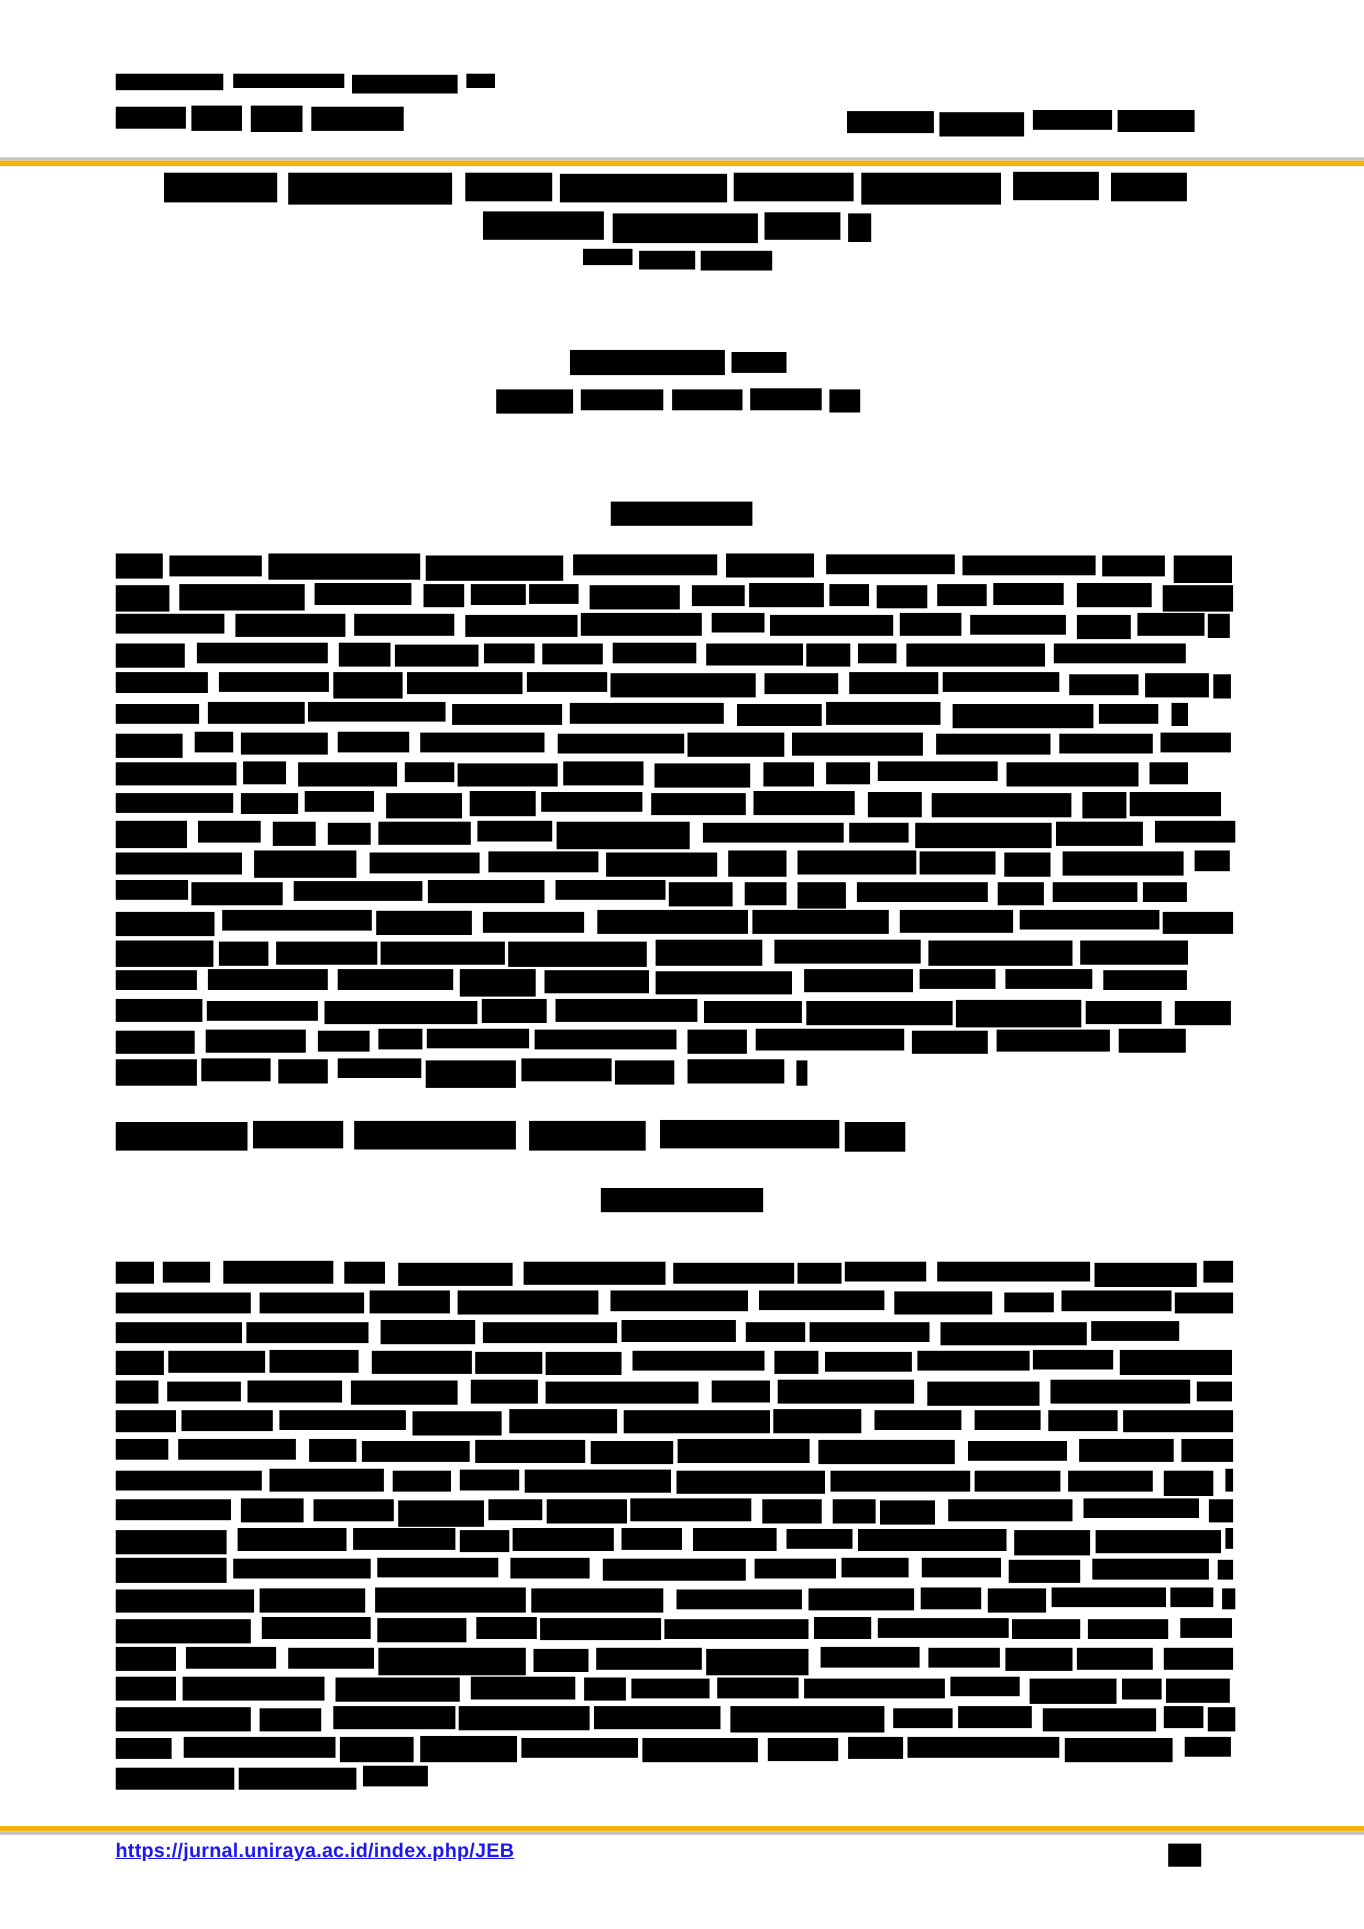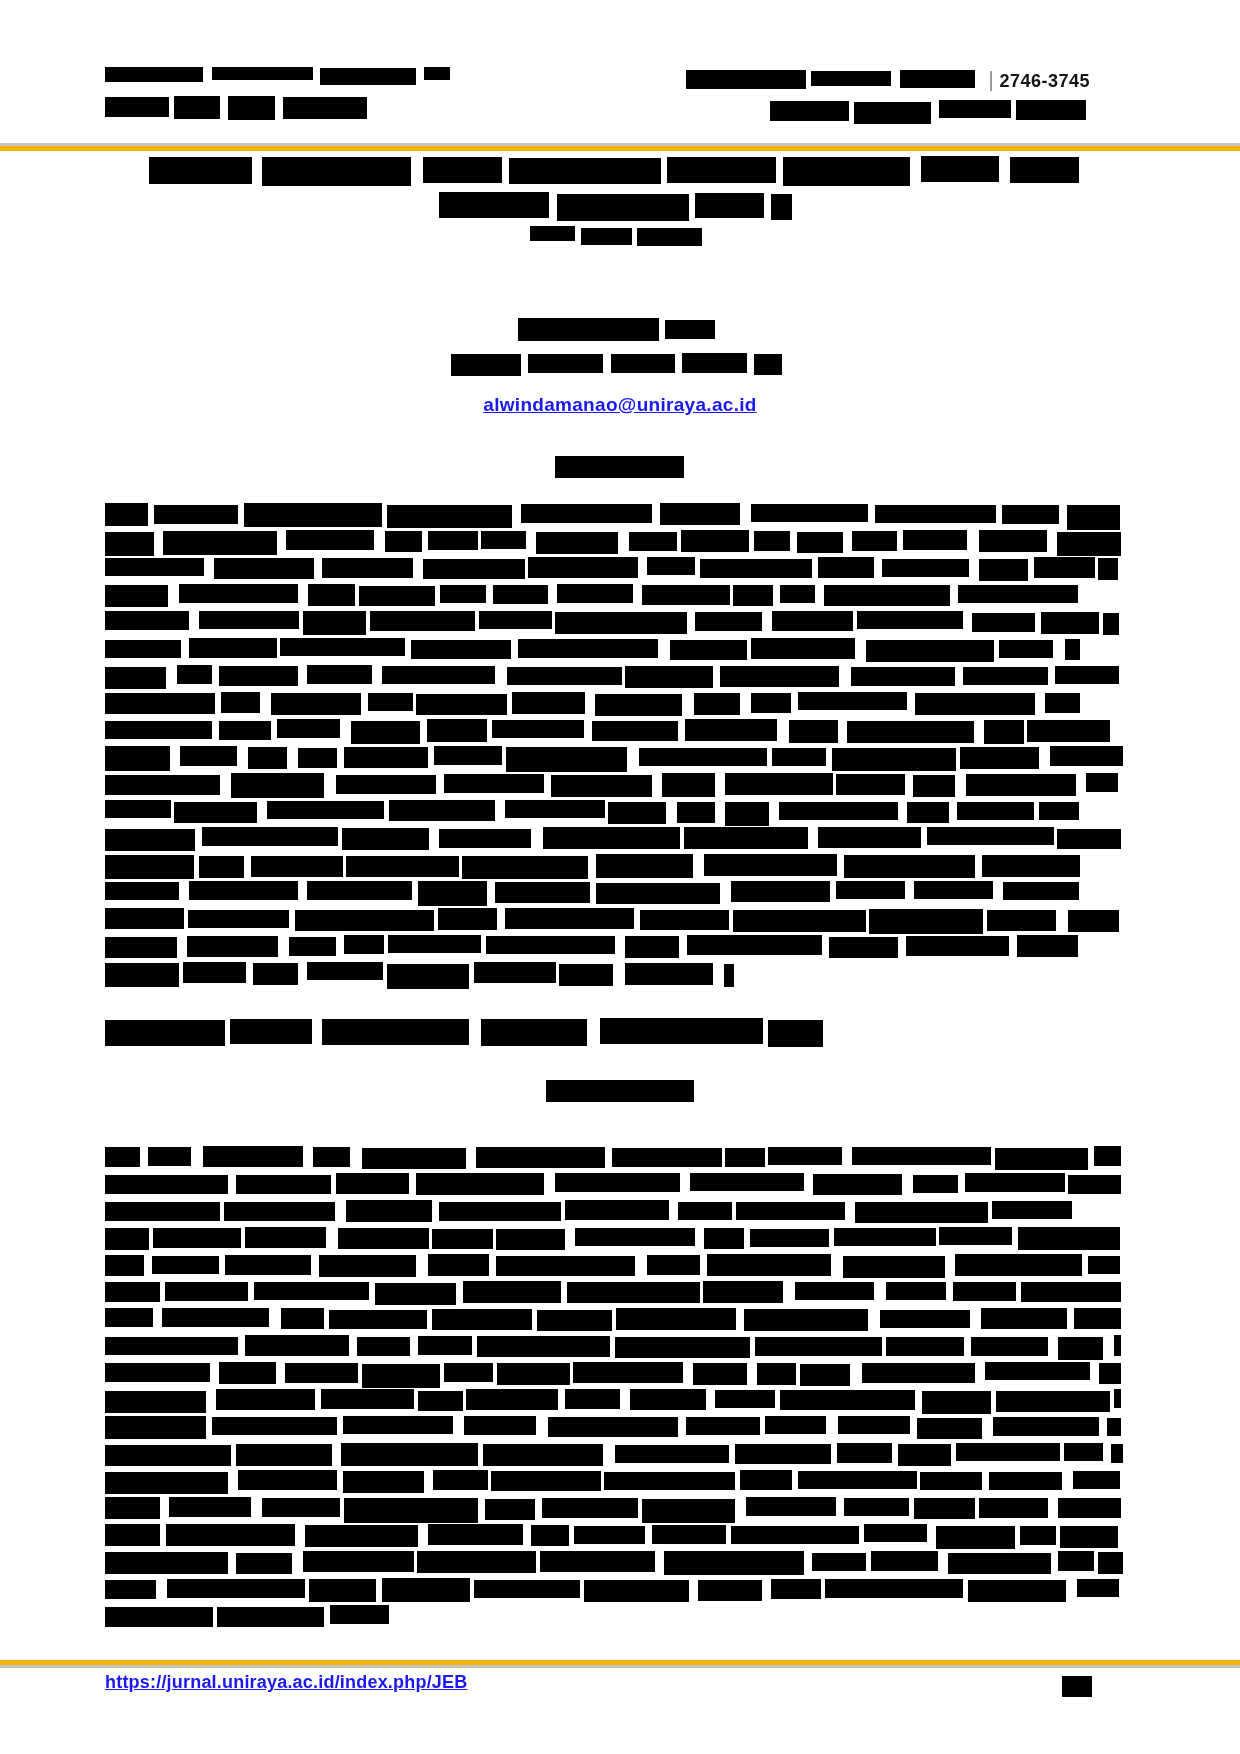--- a/index.html
+++ b/index.html
@@ -39,27 +39,20 @@
 
 <div class="page">
 
   <div class="abs redact" style="left:105px;top:66px;">
       <div class="red-line" style="height: 20px;"><span style="width: 98px; height: 15px; margin-top: 1px; margin-right: 9px;"></span><span style="width: 101px; height: 13px; margin-top: 1px; margin-right: 7px;"></span><span style="width: 96px; height: 17px; margin-top: 2px; margin-right: 8px;"></span><span style="width: 26px; height: 13px; margin-top: 1px; margin-right: 6px;"></span></div>
     </div>
   <div class="abs redact" style="left:105px;top:95px;">
       <div class="red-line" style="height: 27px;"><span style="width: 64px; height: 20px; margin-top: 2px; margin-right: 5px;"></span><span style="width: 46px; height: 23px; margin-top: 1px; margin-right: 8px;"></span><span style="width: 47px; height: 24px; margin-top: 1px; margin-right: 8px;"></span><span style="width: 84px; height: 22px; margin-top: 2px; margin-right: 5px;"></span></div>
     </div>
 
-  <div class="issn-line">
-    <span class="redact">
-        <div class="red-line" style="height: 22px;"><span style="width: 120px; height: 19px; margin-top: 0px; margin-right: 5px;"></span><span style="width: 80px; height: 15px; margin-top: 1px; margin-right: 9px;"></span><span style="width: 75px; height: 18px; margin-top: 0px; margin-right: 8px;"></span></div>
-      </span>
-    <span class="issn-divider"></span>
-    <span class="issn-text">2746-3745</span>
-  </div>
   <div class="abs redact" style="left:770px;top:100px;">
       <div class="red-line" style="height: 24px;"><span style="width: 79px; height: 20px; margin-top: 1px; margin-right: 5px;"></span><span style="width: 77px; height: 24px; margin-top: 2px; margin-right: 8px;"></span><span style="width: 72px; height: 18px; margin-top: 0px; margin-right: 5px;"></span><span style="width: 70px; height: 20px; margin-top: 0px; margin-right: 7px;"></span></div>
     </div>
 
   <div class="rule-top">
     <div class="gray"></div>
     <div class="gold"></div>
   </div>
 
   <div class="centered" style="top:156px;">
@@ -80,23 +73,20 @@
 
   <div class="centered" style="top:318px;">
     <div class="redact">
         <div class="red-line" style="height: 25px;"><span style="width: 141px; height: 23px; margin-top: 0px; margin-right: 6px;"></span><span style="width: 50px; height: 19px; margin-top: 2px; margin-right: 7px;"></span></div>
       </div>
   </div>
   <div class="centered" style="top:352px;">
     <div class="redact">
         <div class="red-line" style="height: 25px;"><span style="width: 70px; height: 22px; margin-top: 2px; margin-right: 7px;"></span><span style="width: 75px; height: 19px; margin-top: 2px; margin-right: 8px;"></span><span style="width: 64px; height: 19px; margin-top: 2px; margin-right: 7px;"></span><span style="width: 65px; height: 20px; margin-top: 1px; margin-right: 7px;"></span><span style="width: 28px; height: 21px; margin-top: 2px; margin-right: 8px;"></span></div>
       </div>
-  </div>
-  <div class="centered" style="top:394px;">
-    <a href="#" class="doc-link email-link">alwindamanao@uniraya.ac.id</a>
   </div>
 
   <div class="centered" style="top:455px;">
     <div class="redact">
         <div class="red-line" style="height: 24px;"><span style="width: 129px; height: 22px; margin-top: 1px; margin-right: 1px;"></span></div>
       </div>
   </div>
   <div class="abs redact" style="left:105px;top:503px;">
       <div class="red-line" style="height: 27px;"><span style="width: 43px; height: 23px; margin-top: 0px; margin-right: 6px;"></span><span style="width: 84px; height: 19px; margin-top: 2px; margin-right: 6px;"></span><span style="width: 138px; height: 24px; margin-top: 0px; margin-right: 5px;"></span><span style="width: 125px; height: 23px; margin-top: 2px; margin-right: 9px;"></span><span style="width: 131px; height: 19px; margin-top: 1px; margin-right: 8px;"></span><span style="width: 80px; height: 22px; margin-top: 0px; margin-right: 11px;"></span><span style="width: 117px; height: 18px; margin-top: 1px; margin-right: 7px;"></span><span style="width: 121px; height: 18px; margin-top: 2px; margin-right: 6px;"></span><span style="width: 57px; height: 19px; margin-top: 2px; margin-right: 8px;"></span><span style="width: 53px; height: 25px; margin-top: 2px; margin-right: 7px;"></span></div>
       <div class="red-line" style="height: 27px;"><span style="width: 49px; height: 24px; margin-top: 2px; margin-right: 9px;"></span><span style="width: 114px; height: 24px; margin-top: 1px; margin-right: 9px;"></span><span style="width: 88px; height: 20px; margin-top: 0px; margin-right: 11px;"></span><span style="width: 37px; height: 21px; margin-top: 1px; margin-right: 6px;"></span><span style="width: 50px; height: 19px; margin-top: 1px; margin-right: 3px;"></span><span style="width: 45px; height: 18px; margin-top: 1px; margin-right: 10px;"></span><span style="width: 82px; height: 22px; margin-top: 2px; margin-right: 11px;"></span><span style="width: 48px; height: 19px; margin-top: 2px; margin-right: 4px;"></span><span style="width: 68px; height: 22px; margin-top: 0px; margin-right: 5px;"></span><span style="width: 36px; height: 20px; margin-top: 1px; margin-right: 7px;"></span><span style="width: 46px; height: 21px; margin-top: 2px; margin-right: 9px;"></span><span style="width: 45px; height: 20px; margin-top: 1px; margin-right: 6px;"></span><span style="width: 64px; height: 20px; margin-top: 0px; margin-right: 12px;"></span><span style="width: 68px; height: 22px; margin-top: 0px; margin-right: 10px;"></span><span style="width: 64px; height: 24px; margin-top: 2px; margin-right: 5px;"></span></div>

